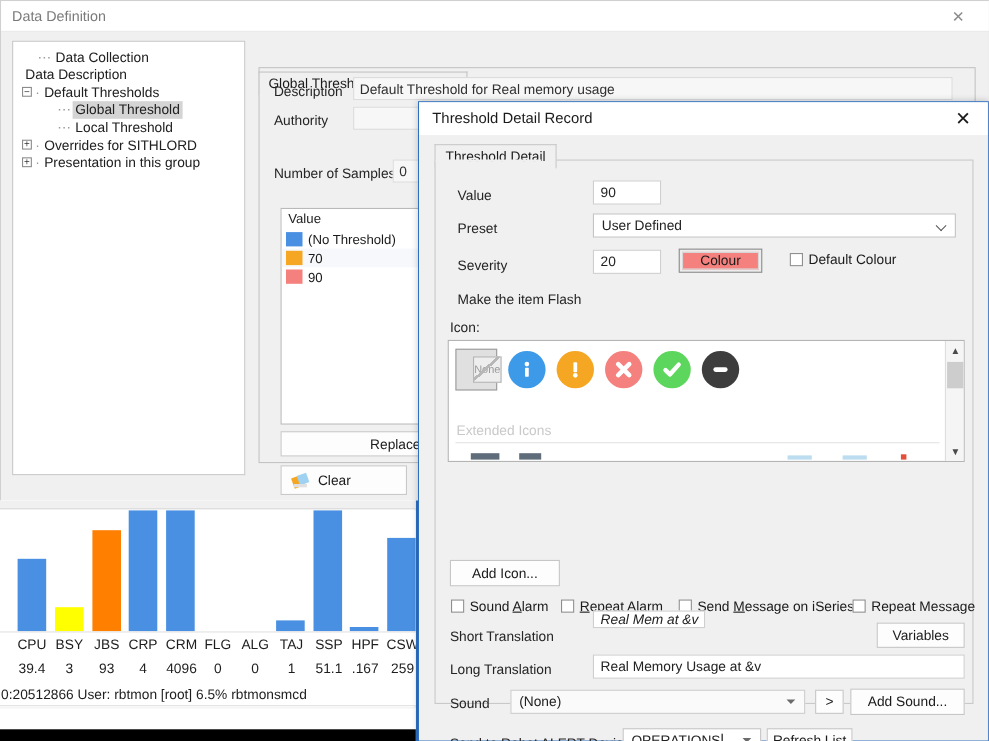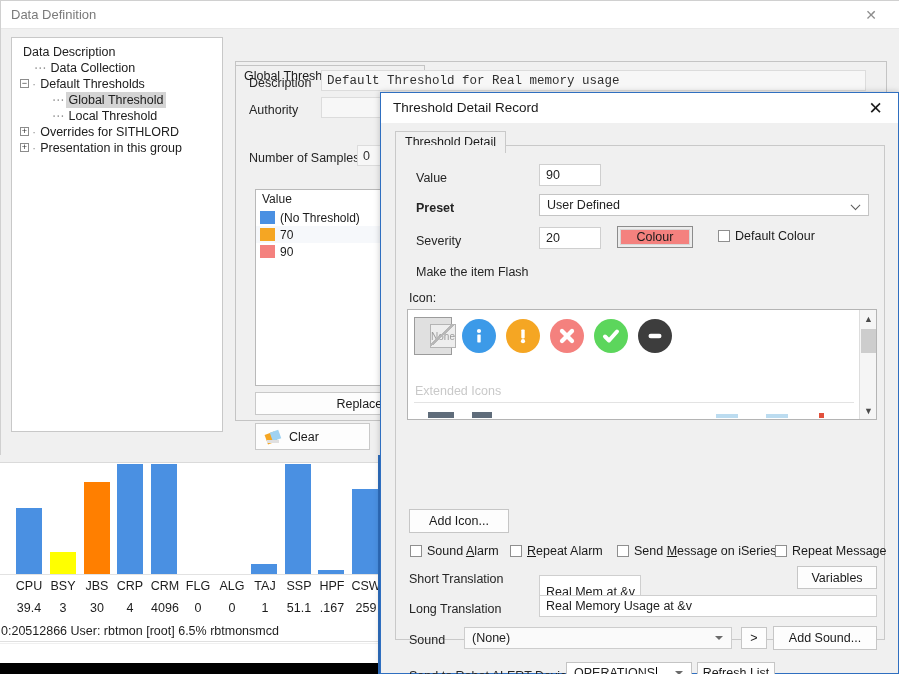--- a/index.html
+++ b/index.html
@@ -342,25 +342,25 @@
 
   <div class="base-window">
     <div class="base-titlebar">
       <div class="base-title">Data Definition</div>
       <div class="base-close">✕</div>
     </div>
 
     <div class="base-body">
 
       <div class="tree-panel">
+        <div class="tree-node tn-indent2">
+          <span class="tn-dash">⋯</span><span class="lbl">Data Collection</span>
+        </div>
         <div class="tree-node tn-indent1">
           <span class="lbl">Data Description</span>
-        </div>
-        <div class="tree-node tn-indent2">
-          <span class="tn-dash">⋯</span><span class="lbl">Data Collection</span>
         </div>
         <div class="tree-node tn-indent1">
           <span class="tn-box">−</span><span class="tn-dash">·</span><span class="lbl">Default Thresholds</span>
         </div>
         <div class="tree-node tn-indent3 sel">
           <span class="tn-dash">⋯</span><span class="lbl">Global Threshold</span>
         </div>
         <div class="tree-node tn-indent3">
           <span class="tn-dash">⋯</span><span class="lbl">Local Threshold</span>
         </div>
@@ -371,21 +371,21 @@
           <span class="tn-box">+</span><span class="tn-dash">·</span><span class="lbl">Presentation in this group</span>
         </div>
       </div>
 
       <div class="tabpanel"></div>
       <div class="tab-strip">
         <span class="tab-item">Global Threshold (All Systems)</span>
       </div>
 
       <div class="fld-label" style="left:248px; top:47px;">Description</div>
-      <div class="fld-input" style="left:320px; top:41px; width:545px; height:21px;font-family:Liberation Mono, monospace;">Default Threshold for Real memory usage</div>
+      <div class="fld-input" style="left:320px; top:41px; width:545px; height:21px;">Default Threshold for Real memory usage</div>
 
       <div class="fld-label" style="left:248px; top:74px;">Authority</div>
       <div class="fld-input" style="left:320px; top:68px; width:545px; height:21px;"></div>
 
       <div class="fld-label" style="left:248px; top:122px;">Number of Samples</div>
       <div class="fld-input" style="left:356px; top:116px; width:72px; height:21px;">0</div>
 
       <div class="listbox" style="left:254px; top:160px; width:370px; height:197px;">
         <div class="listbox-hdr">Value</div>
         <div class="list-row">
@@ -437,21 +437,21 @@
       <div class="axis-col" style="left:12px; width:34px;">
         <span class="nm">CPU</span>
         <span class="vl">39.4</span>
       </div>
       <div class="axis-col" style="left:46px; width:34px;">
         <span class="nm">BSY</span>
         <span class="vl">3</span>
       </div>
       <div class="axis-col" style="left:80px; width:34px;">
         <span class="nm">JBS</span>
-        <span class="vl">30</span>
+        <span class="vl">93</span>
       </div>
       <div class="axis-col" style="left:113px; width:34px;">
         <span class="nm">CRP</span>
         <span class="vl">4</span>
       </div>
       <div class="axis-col" style="left:145px; width:40px;">
         <span class="nm">CRM</span>
         <span class="vl">4096</span>
       </div>
       <div class="axis-col" style="left:181px; width:34px;">
@@ -493,21 +493,21 @@
 
     <div class="dlg-body">
 
       <div class="dlg-group"></div>
       <div class="dlg-tab">Threshold Detail</div>
       <div class="dlg-tab-cover" style="width:96px;"></div>
 
       <div class="d-label" style="left:35px; top:48px;">Value</div>
       <div class="d-input white" style="left:158px; top:41px; width:62px; height:22px;">90</div>
 
-      <div class="d-label" style="left:35px; top:78px;font-weight:bold;">Preset</div>
+      <div class="d-label" style="left:35px; top:78px;">Preset</div>
       <div class="d-combo" style="left:158px; top:71px; width:330px; height:22px;">
         <span>User Defined</span>
         <span class="chev"></span>
       </div>
 
       <div class="d-label" style="left:35px; top:111px;">Severity</div>
       <div class="d-input white" style="left:158px; top:104px; width:62px; height:22px;">20</div>
       <div class="colour-btn" style="left:236px; top:103px; width:76px; height:22px;">
         <span class="colour-inner" style="background:#f4817e;">Colour</span>
       </div>
@@ -586,21 +586,21 @@
       <div class="cbx-wrap" style="left:236px; top:421px;">
         <span class="cbx"></span>
         <span>Send <span class="acc">M</span>essage on iSeries</span>
       </div>
       <div class="cbx-wrap" style="left:394px; top:421px;">
         <span class="cbx"></span>
         <span>Repeat Messa<span class="acc">g</span>e</span>
       </div>
 
       <div class="d-label" style="left:28px; top:449px;">Short Translation</div>
-      <div class="d-input white" style="left:158px; top:452px; width:102px; height:33px;">Real Mem at &amp;v</div>
+      <div class="d-input white" style="left:158px; top:432px; width:102px; height:16px;font-style:italic;">Real Mem at &amp;v</div>
       <div class="d-btn" style="left:416px; top:443px; width:80px; height:23px;">Variables</div>
 
       <div class="d-label" style="left:28px; top:479px;">Long Translation</div>
       <div class="d-input white" style="left:158px; top:472px; width:338px; height:22px;">Real Memory Usage at &amp;v</div>
 
       <div class="d-label" style="left:28px; top:510px;">Sound</div>
       <div class="d-combo flat" style="left:83px; top:504px; width:268px; height:22px;">
         <span>(None)</span>
         <span class="caret-sm"></span>
       </div>

